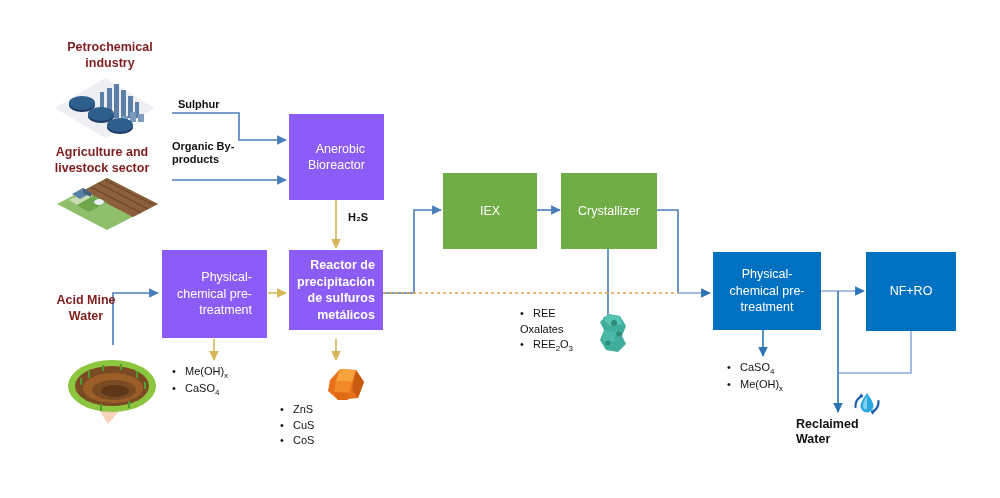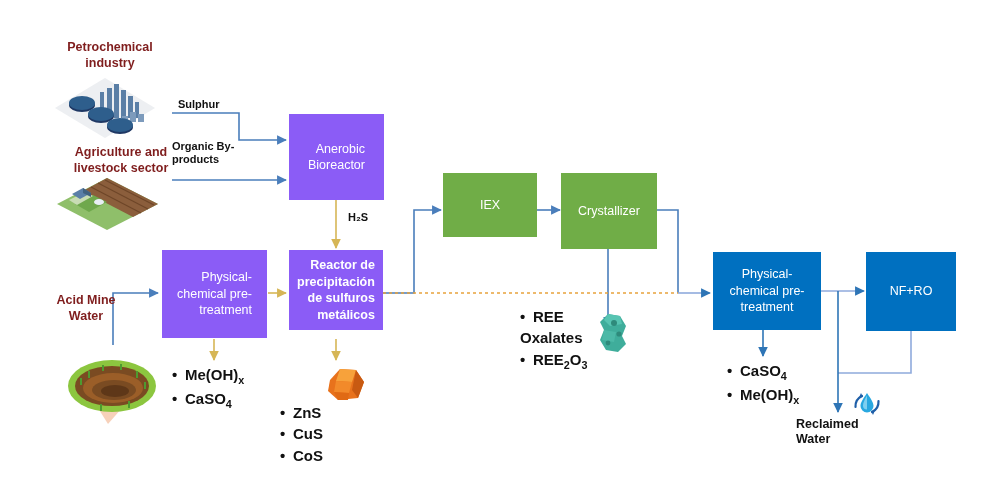--- a/index.html
+++ b/index.html
@@ -37,22 +37,22 @@
   }
   .flow-label{
     position:absolute;
     font-weight:bold;
     font-size:11px;
     color:#111111;
     line-height:1.2;
   }
   .bullets{
     position:absolute;
-    font-weight:bold;
-    font-size:15px;
+    font-weight:normal;
+    font-size:11px;
     color:#111111;
     line-height:1.42;
   }
   .bullets div{white-space:nowrap;}
   .bullets .b::before{content:"\2022";display:inline-block;width:13px;}
   .bullets .cont{padding-left:0px;}
   sub{font-size:0.72em;}
 
   .icon{position:absolute;}
   .outlabel{
@@ -169,21 +169,21 @@
         <ellipse cx="32" cy="33" rx="13" ry="7" fill="#1F3864"></ellipse>
         <ellipse cx="32" cy="31" rx="13" ry="7" fill="#2E5E8C"></ellipse>
         <ellipse cx="51" cy="44" rx="13" ry="7" fill="#1F3864"></ellipse>
         <ellipse cx="51" cy="42" rx="13" ry="7" fill="#2E5E8C"></ellipse>
         <ellipse cx="70" cy="55" rx="13" ry="7" fill="#1F3864"></ellipse>
         <ellipse cx="70" cy="53" rx="13" ry="7" fill="#2E5E8C"></ellipse>
       </g>
     </svg>
   </div>
 
-  <div class="src-label" style="left:51px;top:145px;width:140px;">
+  <div class="src-label" style="left:32px;top:145px;width:140px;">
     <span style="white-space:pre-line;">Agriculture and
 livestock sector</span>
   </div>
 
   <div class="icon" style="left:55px;top:176px;width:105px;height:58px;">
     <svg viewBox="0 0 105 58" width="105" height="58">
       <polygon points="52,2 103,28 52,54 2,28" fill="#8FBF6A"></polygon>
       <polygon points="52,2 103,28 78,41 28,15" fill="#8B5E3C"></polygon>
       <g stroke="#6E4628" stroke-width="1.2">
         <line x1="36" y1="11" x2="86" y2="37"></line>
@@ -248,21 +248,21 @@
 treatment</span>
   </div>
 
   <div class="node gold" style="left:289px;top:250px;width:94px;height:80px;font-weight:bold;">
     <span style="white-space:pre-line;">Reactor de
 precipitación
 de sulfuros
 metálicos</span>
   </div>
 
-  <div class="node green" style="left:443px;top:173px;width:94px;height:64px;">
+  <div class="node green" style="left:443px;top:173px;width:94px;height:76px;">
     <span>IEX</span>
   </div>
 
   <div class="node green" style="left:561px;top:173px;width:96px;height:76px;">
     <span>Crystallizer</span>
   </div>
 
   <div class="node blue" style="left:713px;top:252px;width:108px;height:78px;">
     <span style="white-space:pre-line;">Physical-
 chemical pre-

